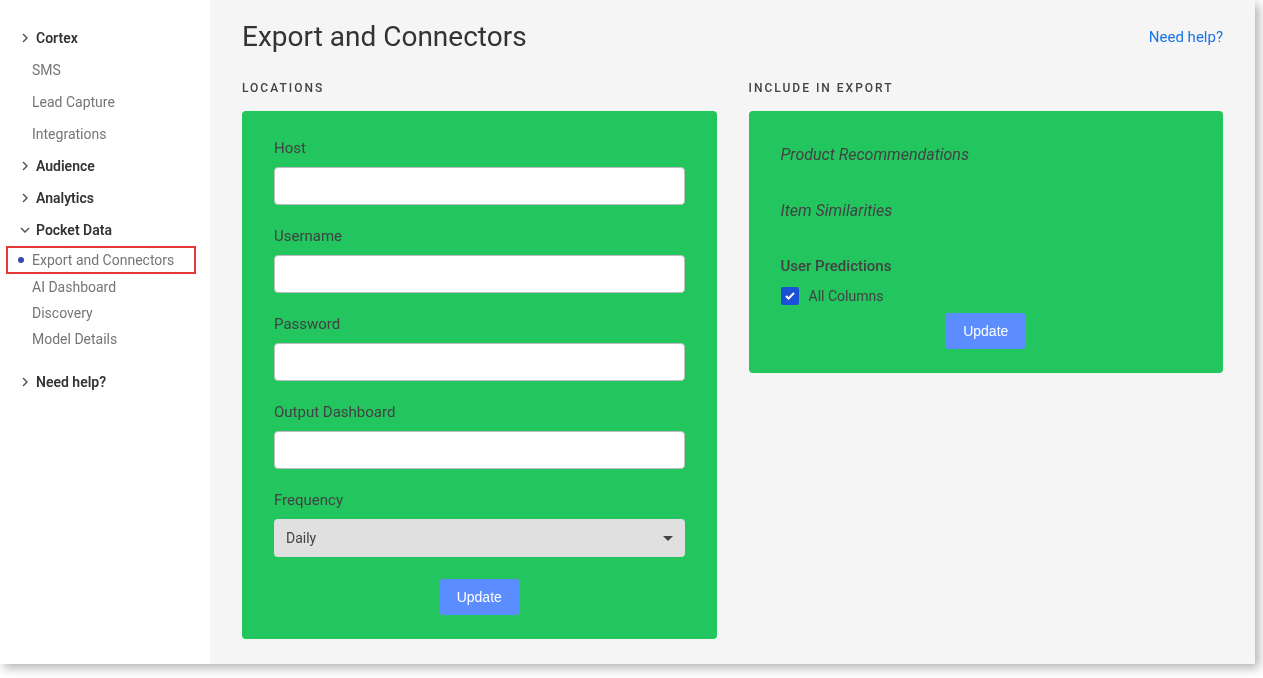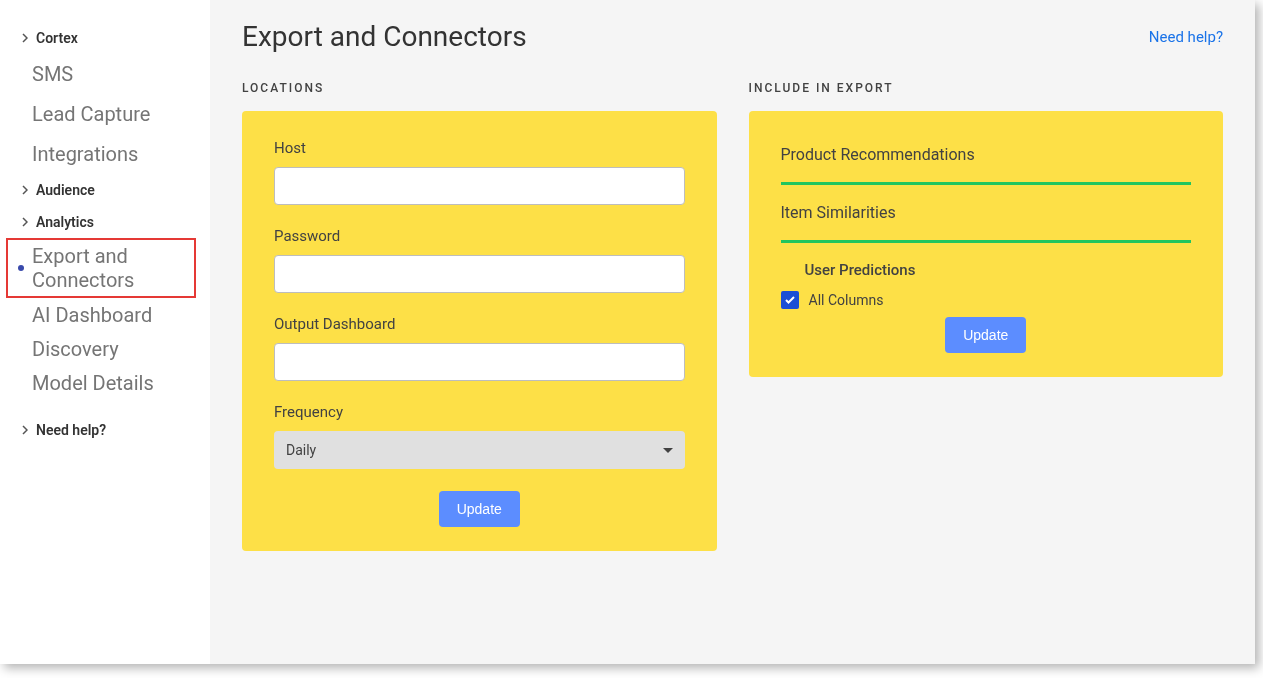--- a/index.html
+++ b/index.html
@@ -44,21 +44,21 @@
       width: 10px;
       display: inline-flex;
       justify-content: center;
       margin-right: 6px;
       color: #555;
     }
     .nav-subitem {
       display: flex;
       align-items: center;
       padding: 8px 0 8px 32px;
-      font-size: 20px;
+      font-size: 14px;
       color: #757575;
       cursor: pointer;
     }
     .nav-subitem.active-wrap {
       padding-left: 18px;
     }
     .nav-subitem.highlighted {
       border: 2px solid #e53935;
       margin-left: 6px;
       margin-right: 14px;
@@ -119,21 +119,21 @@
     }
     .section-title {
       font-size: 12px;
       font-weight: 500;
       letter-spacing: 2px;
       color: #424242;
       margin-bottom: 16px;
       text-transform: uppercase;
     }
     .card {
-      background: #fde047;
+      background: #22c55e;
       border-radius: 4px;
       padding: 28px 32px 24px 32px;
     }
     .form-group {
       margin-bottom: 22px;
     }
     .form-label {
       display: block;
       font-size: 15px;
       color: #424242;
@@ -179,34 +179,34 @@
       color: #fff;
       border: none;
       border-radius: 4px;
       padding: 10px 18px;
       font-size: 14px;
       font-weight: 500;
       cursor: pointer;
     }
     .list-item {
       padding: 18px 0;
-      border-bottom: 3px solid #22c55e;
+      border-bottom: 1px solid #22c55e;
       font-size: 16px;
       color: #424242;
+      font-style: italic;
     }
     .list-item:first-child {
       padding-top: 6px;
     }
     .subsection-header {
       font-size: 15px;
       font-weight: 500;
       color: #424242;
       margin-top: 18px;
       margin-bottom: 12px;
-      margin-left: 24px;
     }
     .checkbox-row {
       display: flex;
       align-items: center;
       gap: 10px;
       margin-bottom: 8px;
     }
     .checkbox {
       width: 18px;
       height: 18px;
@@ -269,20 +269,28 @@
         <span class="chevron">
           <svg width="6" height="10" viewBox="0 0 6 10">
               <path d="M1 1l4 4-4 4" stroke="#555" stroke-width="1.5" fill="none"></path>
             </svg>
         </span>
         <span>Analytics</span>
       </div>
     </div>
 
     <div class="nav-group">
+      <div class="nav-header">
+        <span class="chevron">
+          <svg width="10" height="6" viewBox="0 0 10 6">
+              <path d="M1 1l4 4 4-4" stroke="#555" stroke-width="1.5" fill="none"></path>
+            </svg>
+        </span>
+        <span>Pocket Data</span>
+      </div>
       <div class="nav-subitem highlighted active-wrap">
         <span class="bullet"></span>
         <span class="nav-subitem-text">Export and Connectors</span>
       </div>
       <div class="nav-subitem tight">
         <span class="nav-subitem-text">AI Dashboard</span>
       </div>
       <div class="nav-subitem tight">
         <span class="nav-subitem-text">Discovery</span>
       </div>
@@ -309,20 +317,24 @@
       <a class="help-link">Need help?</a>
     </div>
 
     <div class="columns">
 
       <div class="col">
         <div class="section-title">LOCATIONS</div>
         <div class="card">
           <div class="form-group">
             <label class="form-label">Host</label>
+            <input class="form-input" type="text" value="" style="">
+          </div>
+          <div class="form-group">
+            <label class="form-label">Username</label>
             <input class="form-input" type="text" value="" style="">
           </div>
           <div class="form-group">
             <label class="form-label">Password</label>
             <input class="form-input" type="password" value="" style="">
           </div>
           <div class="form-group">
             <label class="form-label">Output Dashboard</label>
             <input class="form-input" type="text" value="" style="">
           </div>

